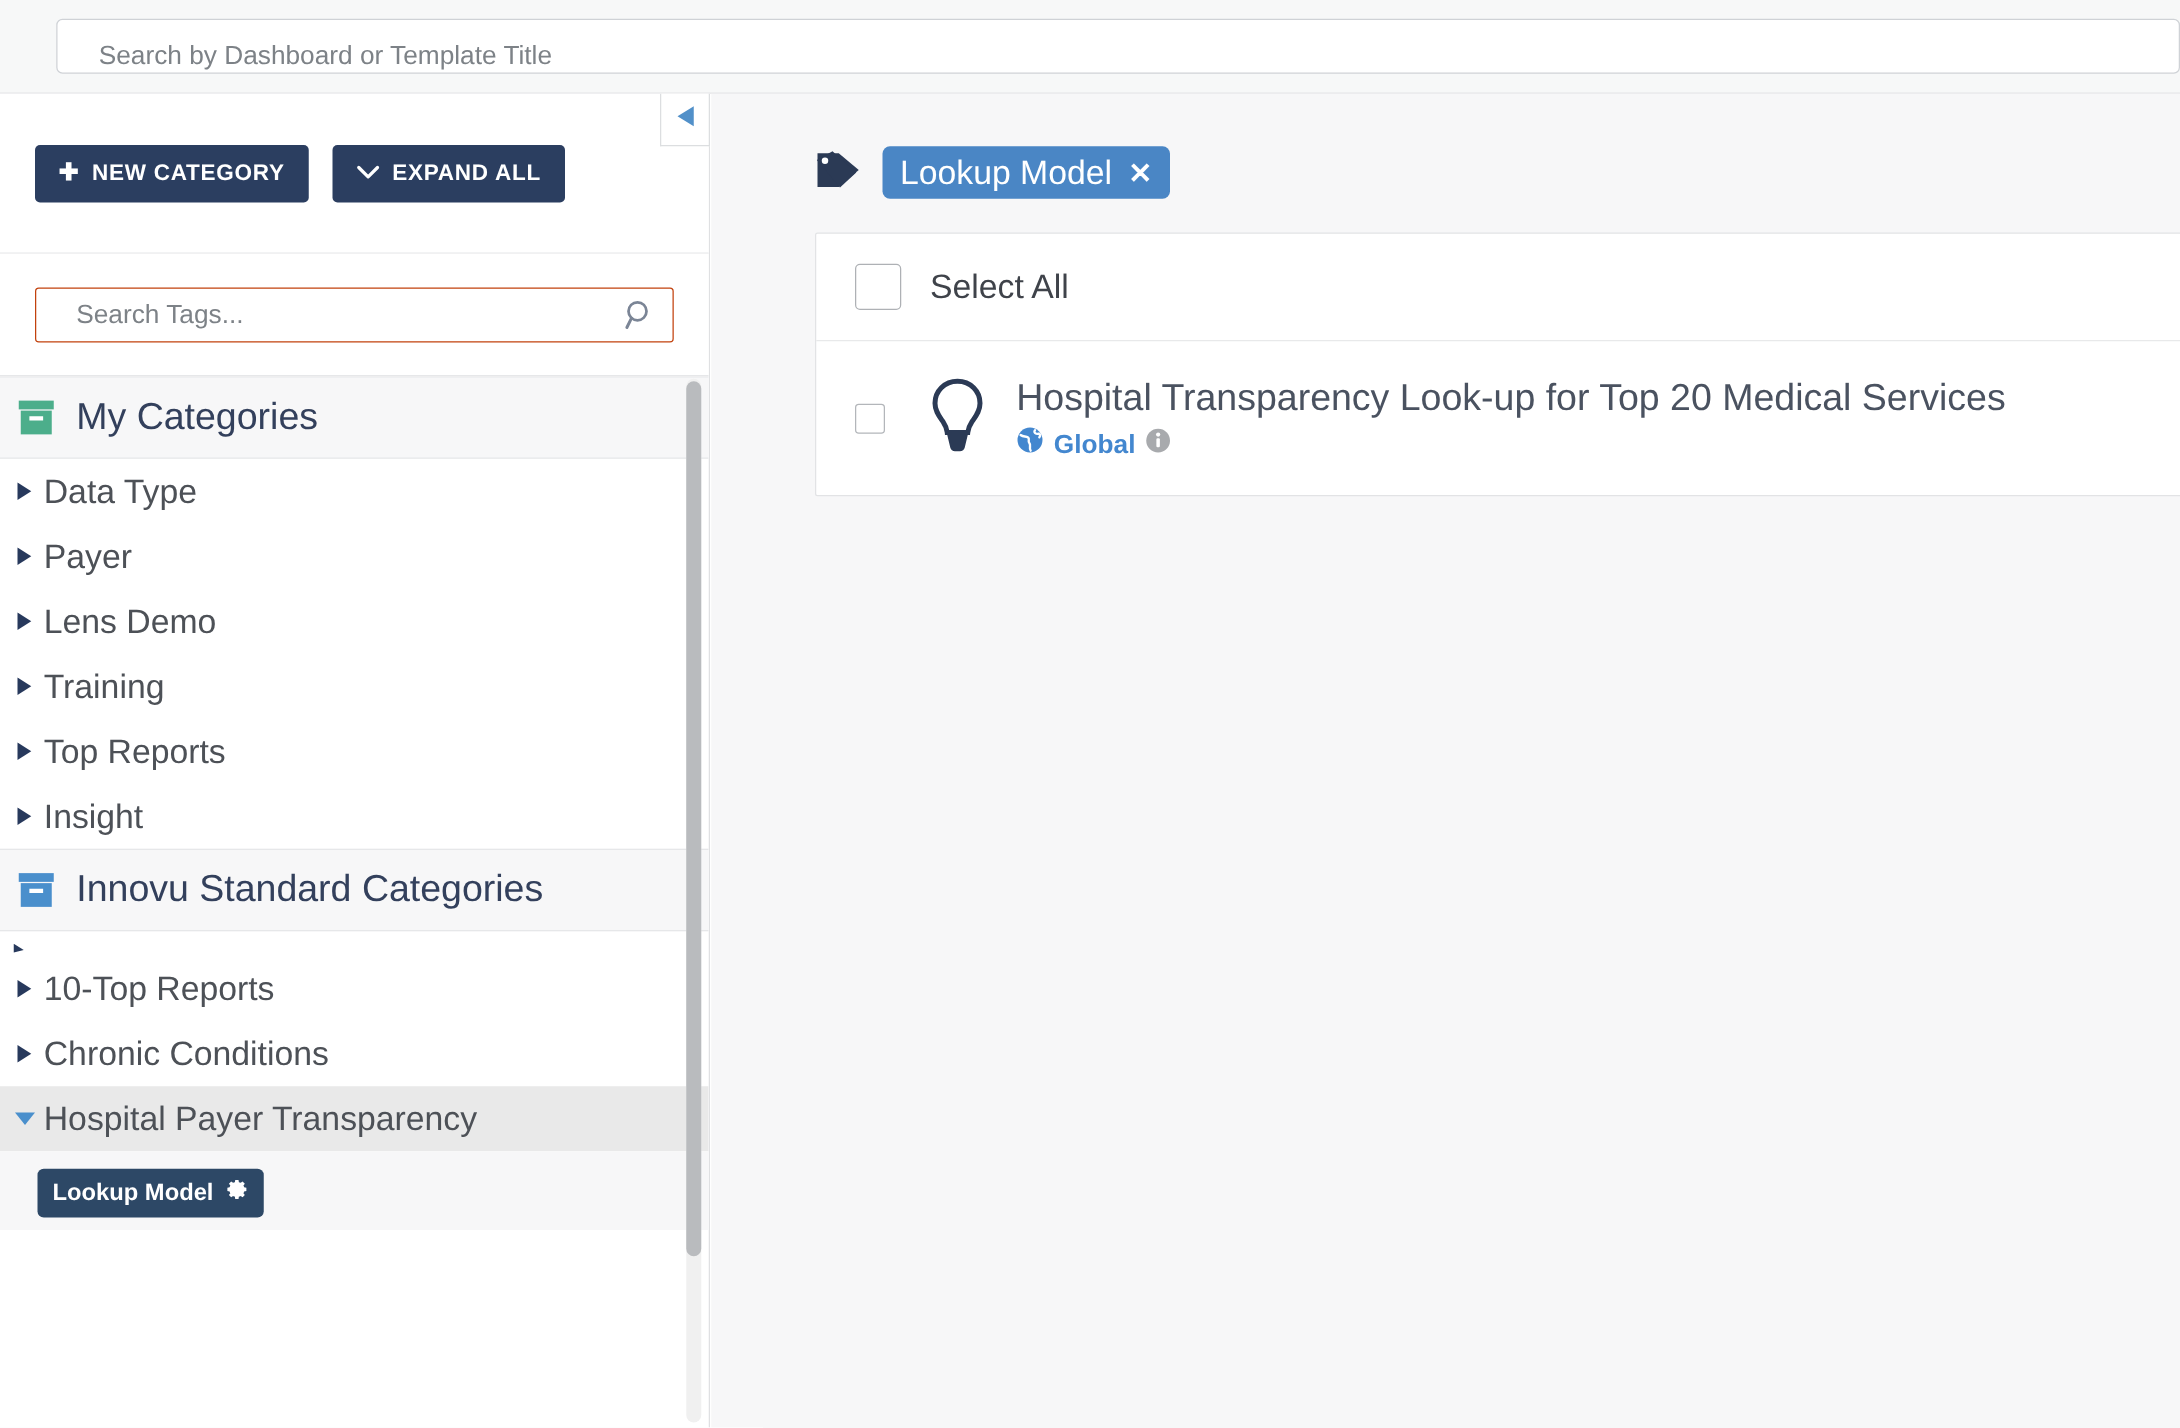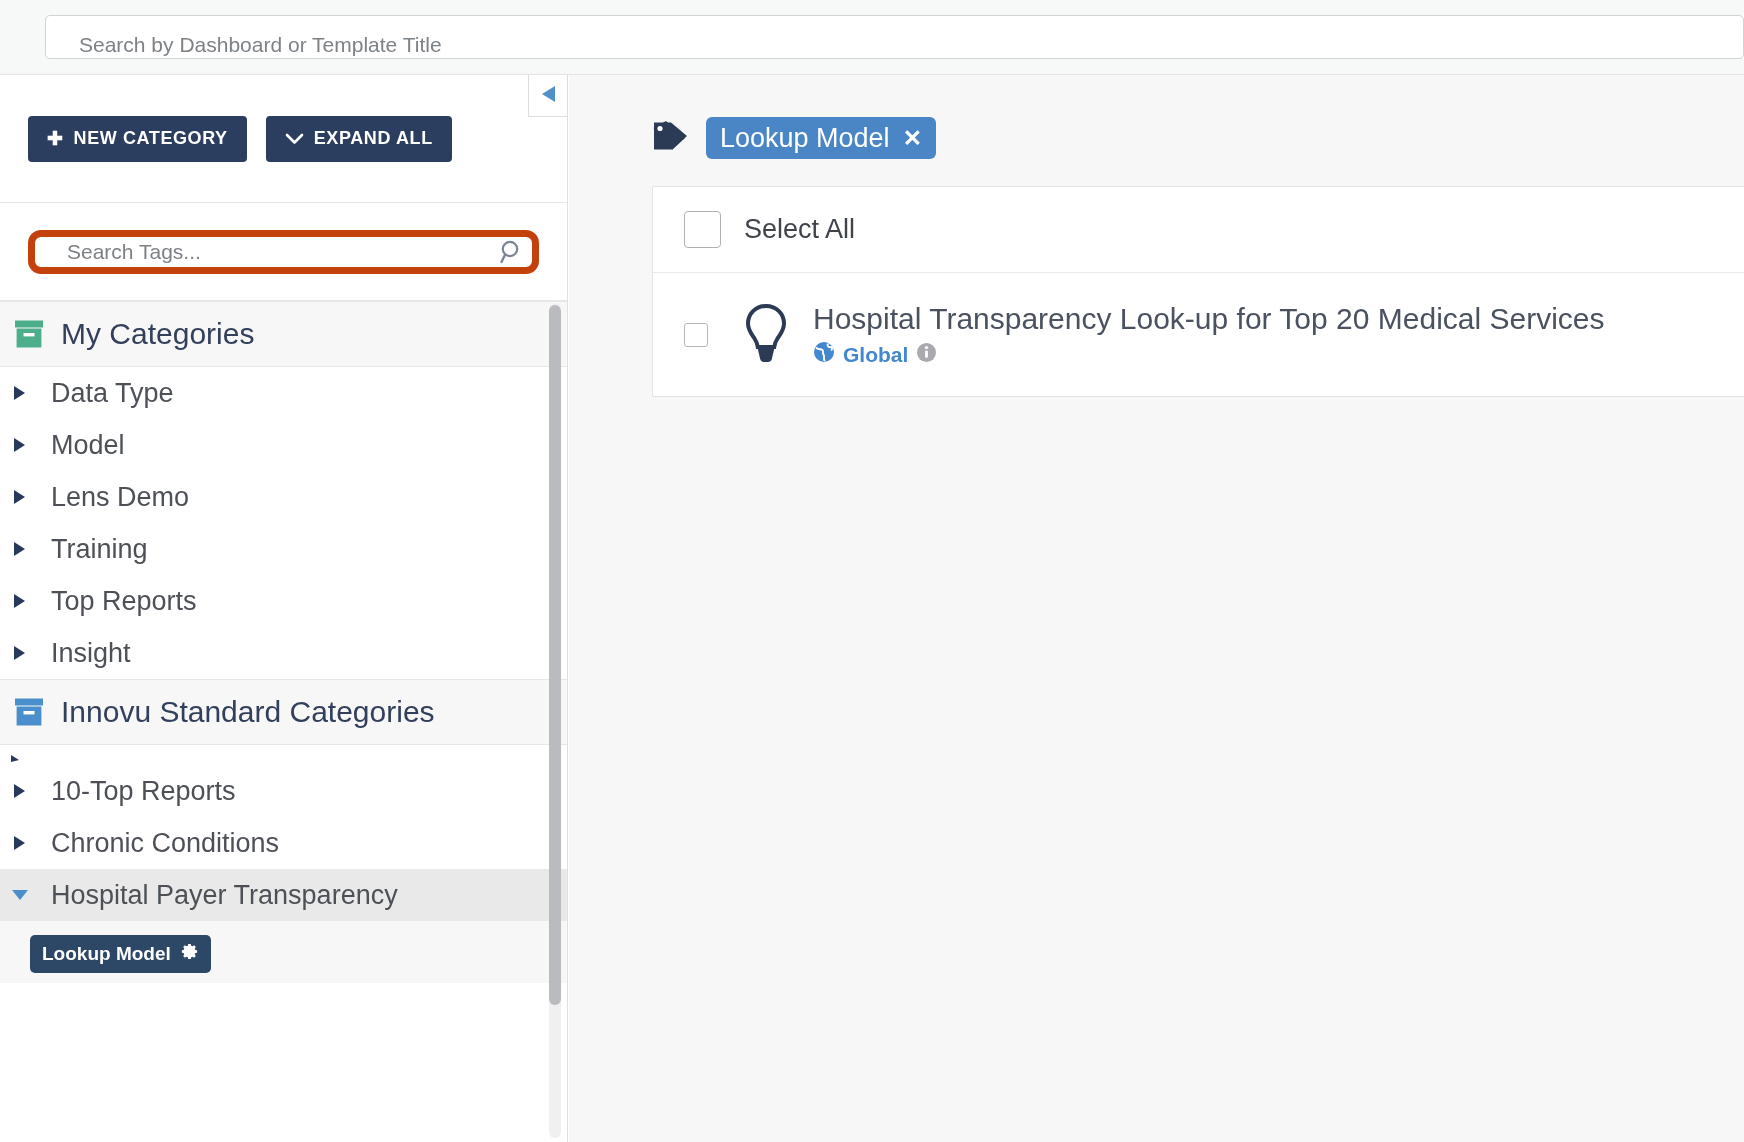--- a/index.html
+++ b/index.html
@@ -71,21 +71,21 @@
     height: 98px; display: flex; align-items: center;
     padding: 0 28px;
     border-bottom: 1px solid #e6e7e9;
     background: #ffffff;
   }
   .tag-search-box {
     position: relative; width: 512px; height: 44px;
   }
   .tag-search {
     width: 100%; height: 44px;
-    border: 7px solid #c2410c; border-radius: 13px;
+    border: 1px solid #c2410c; border-radius: 3px;
     background: #fff; padding: 0 50px 0 32px;
     font-family: "Liberation Sans", sans-serif;
     font-size: 21px; color: #5c6066; outline: none;
   }
   .tag-search::placeholder { color: #7d8287; }
   .tag-search-icon {
     position: absolute; right: 14px; top: 9px;
     width: 26px; height: 26px; color: #7b8596;
   }
 
@@ -102,21 +102,21 @@
     border-bottom: 1px solid #e6e7e9;
     cursor: pointer;
   }
   .section-head .label {
     font-size: 30px; color: #33405c; font-weight: 400;
     white-space: nowrap;
   }
   .box-icon { width: 30px; height: 30px; display:block; }
 
   .tree-item {
-    display: flex; align-items: center; gap: 21px;
+    display: flex; align-items: center; gap: 5px;
     height: 52px; padding-left: 10px;
     cursor: pointer;
   }
   .tree-item.selected { background: #e9e9e9; }
   .tree-item .caret { width: 20px; text-align: center; flex: 0 0 20px; }
   .tree-item .caret svg { display: block; margin: 0 auto; }
   .tree-item .tlabel {
     font-size: 27px; color: #4d5157; white-space: nowrap;
   }
   .stub-caret { height: 20px; padding-left: 10px; display:flex; align-items:flex-end; }
@@ -275,21 +275,21 @@
             </svg>
         </span>
         <span class="tlabel">Data Type</span>
       </div>
       <div class="tree-item">
         <span class="caret">
           <svg width="14" height="16" viewBox="0 0 14 16" xmlns="http://www.w3.org/2000/svg">
               <path d="M1 1 L12 8 L1 15 Z" fill="#27395c"></path>
             </svg>
         </span>
-        <span class="tlabel">Model</span>
+        <span class="tlabel">Payer</span>
       </div>
       <div class="tree-item">
         <span class="caret">
           <svg width="14" height="16" viewBox="0 0 14 16" xmlns="http://www.w3.org/2000/svg">
               <path d="M1 1 L12 8 L1 15 Z" fill="#27395c"></path>
             </svg>
         </span>
         <span class="tlabel">Lens Demo</span>
       </div>
       <div class="tree-item">

